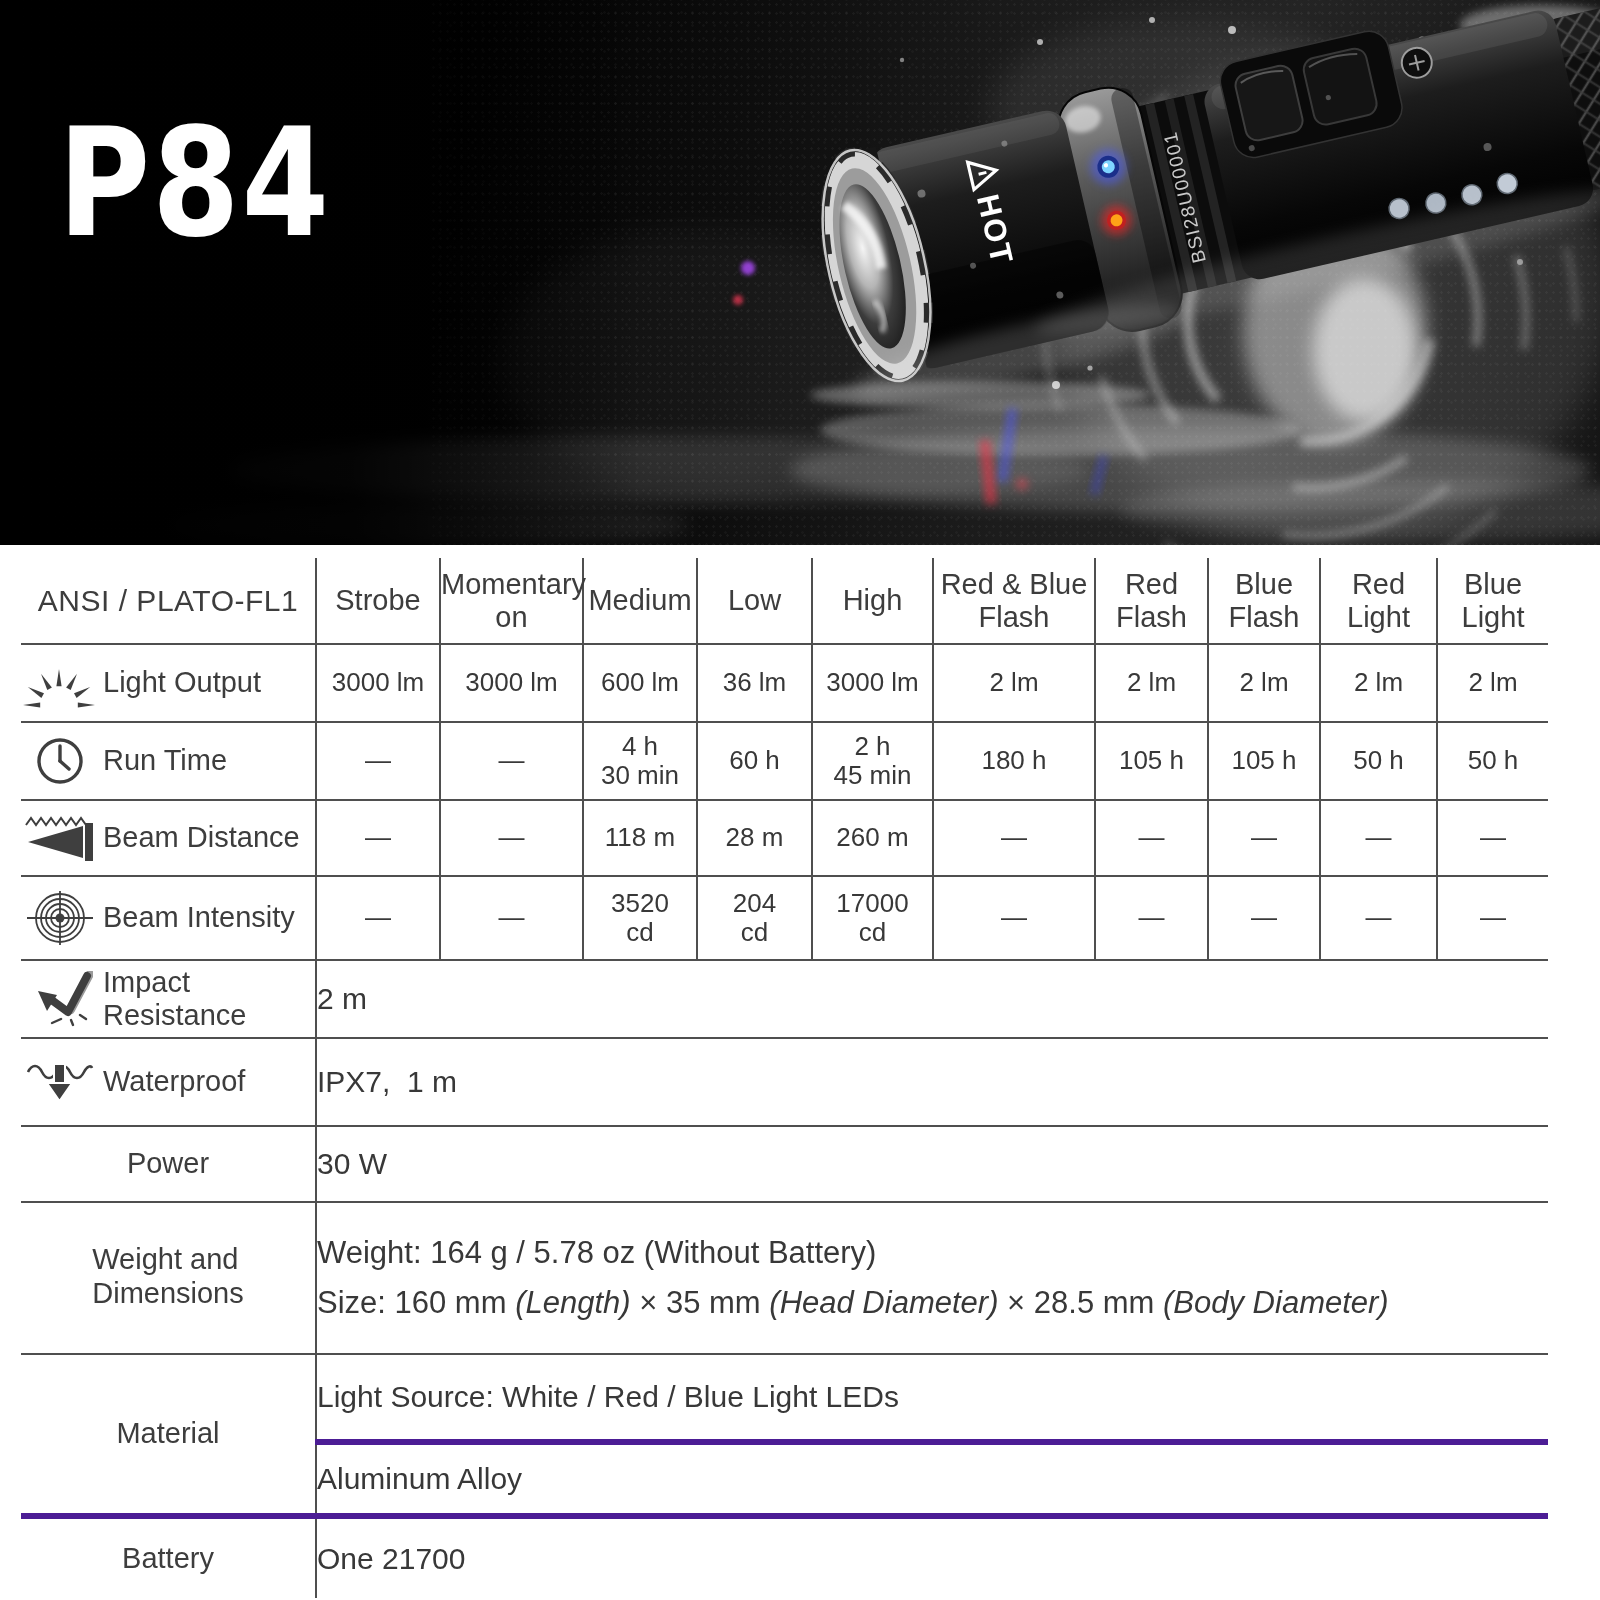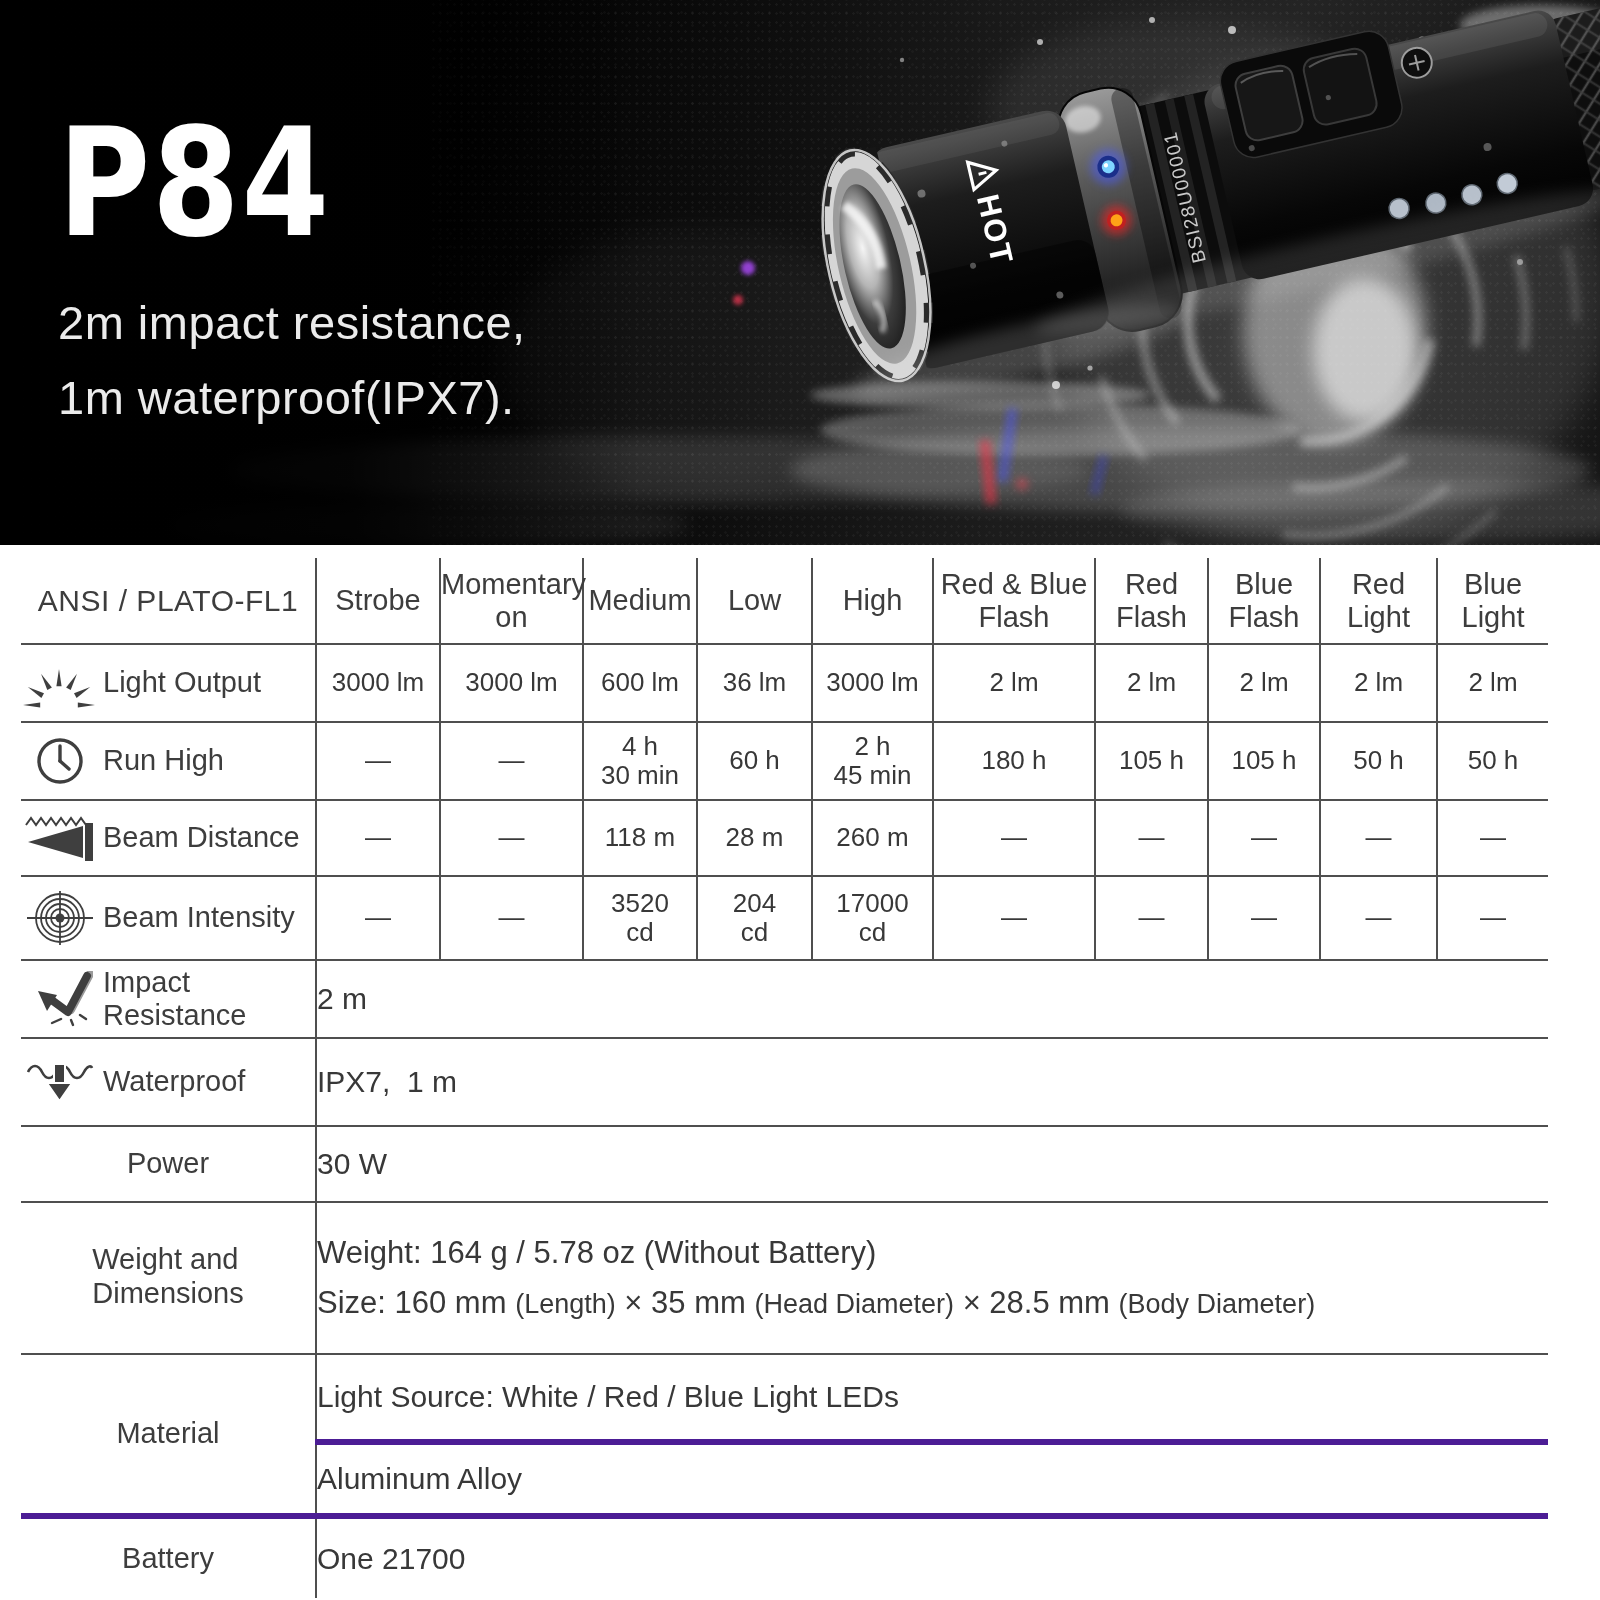--- a/index.html
+++ b/index.html
@@ -29,21 +29,21 @@
   .c-mode{font-size:29px;text-align:center;line-height:1.12;color:#3d3d3d;padding:4px 6px;}
   .c-label{padding-left:8px;}
   .labwrap{display:flex;align-items:center;gap:4px;}
   .ic{flex:0 0 78px;display:flex;justify-content:center;align-items:center;}
   .lbl{font-size:29px;line-height:1.15;white-space:pre-line;color:#3d3d3d;}
   .c-label-center{text-align:center;font-size:29px;line-height:1.35;color:#3d3d3d;}
   .c-label-center .lbl{display:inline-block;text-align:left;}
   .c-val{font-size:26px;text-align:center;line-height:1.12;white-space:pre-line;color:#383838;}
   .c-spanval{font-size:30px;text-align:left;padding-left:30px;color:#383838;white-space:pre-line;}
   .c-weight{padding:14px 0 14px 30px;font-size:31px;line-height:1.62;color:#383838;}
-  .c-weight .small{font-size:27px;}
+  .c-weight .small{font-size:31px;font-style:italic;}
   .ico{display:block;}
 </style>
 </head>
 <body>
 
 <div class="page">
 
   <div class="hero">
     <div class="hero-speckle"></div>
 
@@ -235,24 +235,20 @@
         <rect x="983" y="440" width="10" height="64" fill="#ff2e44" opacity=".6" filter="url(#b4)" transform="rotate(-6 988 472)"></rect>
         <circle cx="1022" cy="484" r="6" fill="#ff4455" opacity=".5" filter="url(#b4)"></circle>
         <rect x="1095" y="455" width="8" height="40" fill="#3c46e0" opacity=".45" filter="url(#b4)" transform="rotate(14 1099 475)"></rect>
       </g>
 
       <rect x="0" y="0" width="640" height="545" fill="url(#gLeft)"></rect>
     </svg>
 
     <div class="hero-text">
       <div class="hero-title">P84</div>
-      <div class="hero-sub">
-        <div>2m impact resistance,</div>
-        <div>1m waterproof(IPX7).</div>
-      </div>
     </div>
   </div>
 
   <table class="spec">
     <colgroup>
       <col style="width:295px">
         <col style="width:124px">
         <col style="width:143px">
         <col style="width:114px">
       <col style="width:115px">
@@ -311,21 +307,21 @@
     <tr class="bb" style="height:78px">
       <td class="c-label">
             <div class="labwrap">
         <span class="ic">
           <svg class="ico" width="52" height="52" viewBox="0 0 52 52" fill="none" stroke="#3f3f3f" stroke-width="3.4" stroke-linecap="round">
             <circle cx="26" cy="26" r="21"></circle>
             <line x1="26" y1="26" x2="26" y2="11"></line>
             <line x1="26" y1="26" x2="35" y2="34"></line>
           </svg>
         </span>
-        <span class="lbl">Run High</span>
+        <span class="lbl">Run Time</span>
       </div>
           </td>
       <td class="c-val vl">—</td>
       <td class="c-val vl">—</td>
       <td class="c-val vl">4 h
 30 min</td>
       <td class="c-val vl">60 h</td>
       <td class="c-val vl">2 h
 45 min</td>
       <td class="c-val vl">180 h</td>

